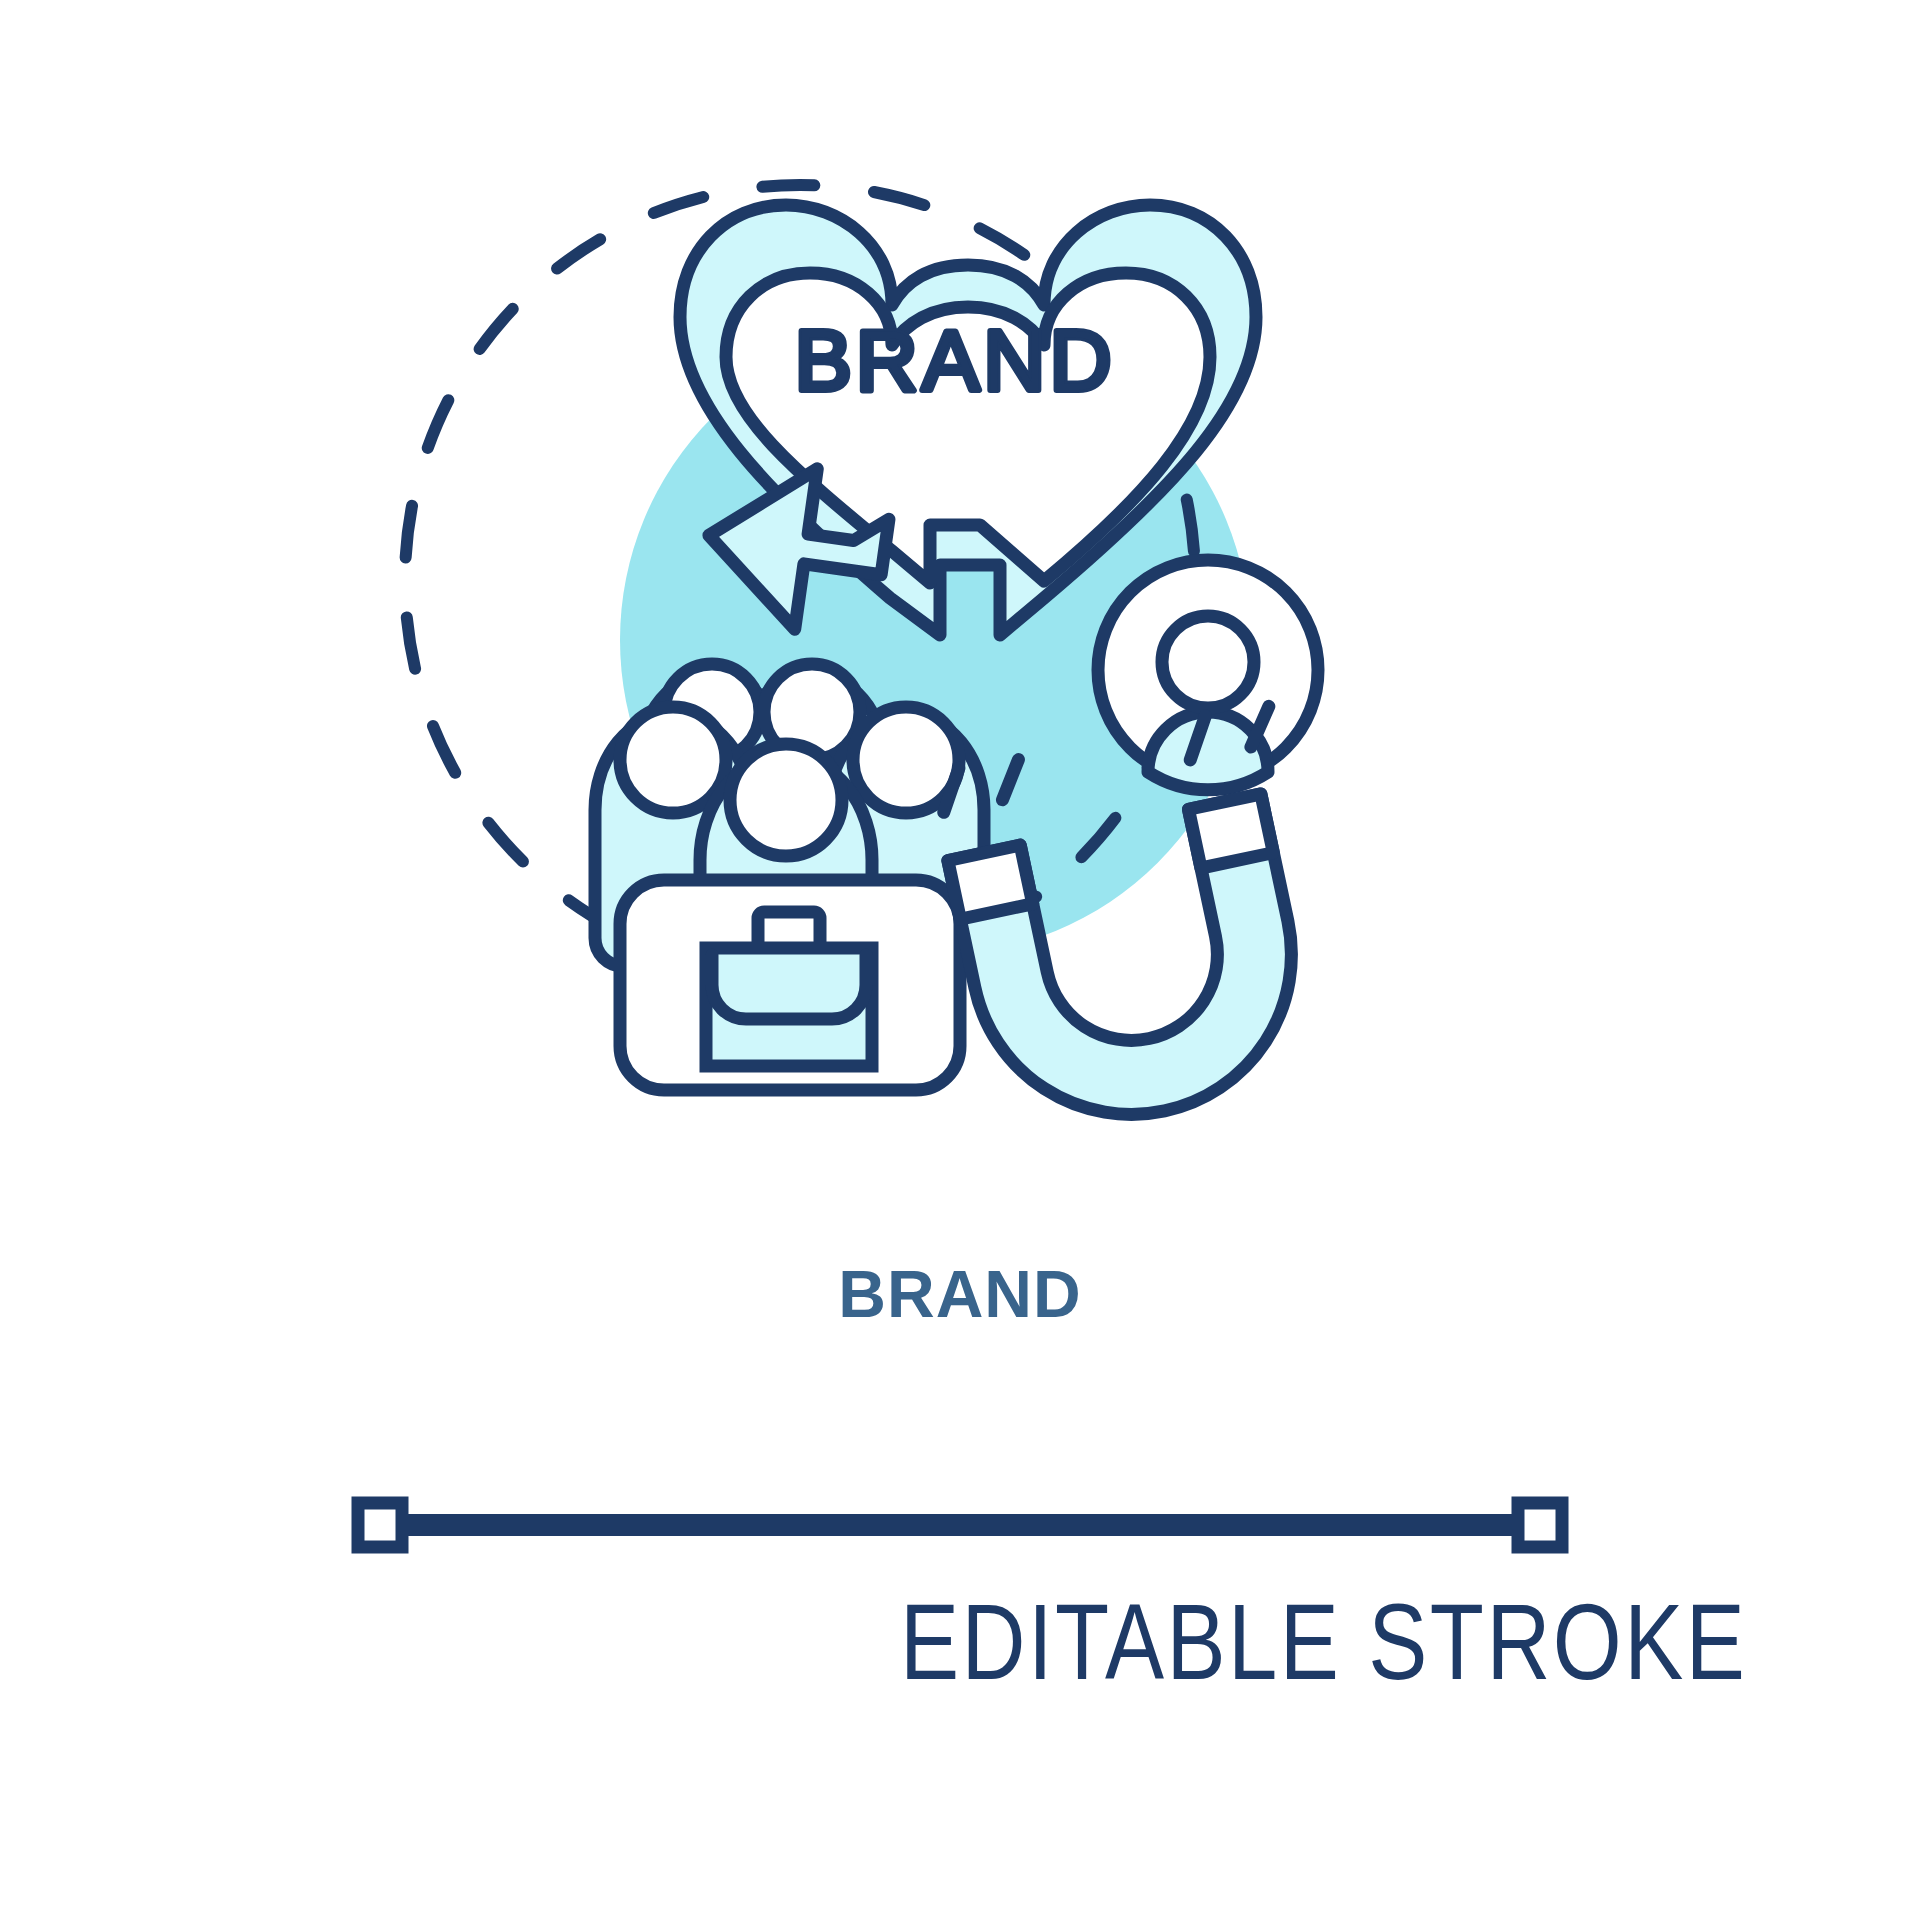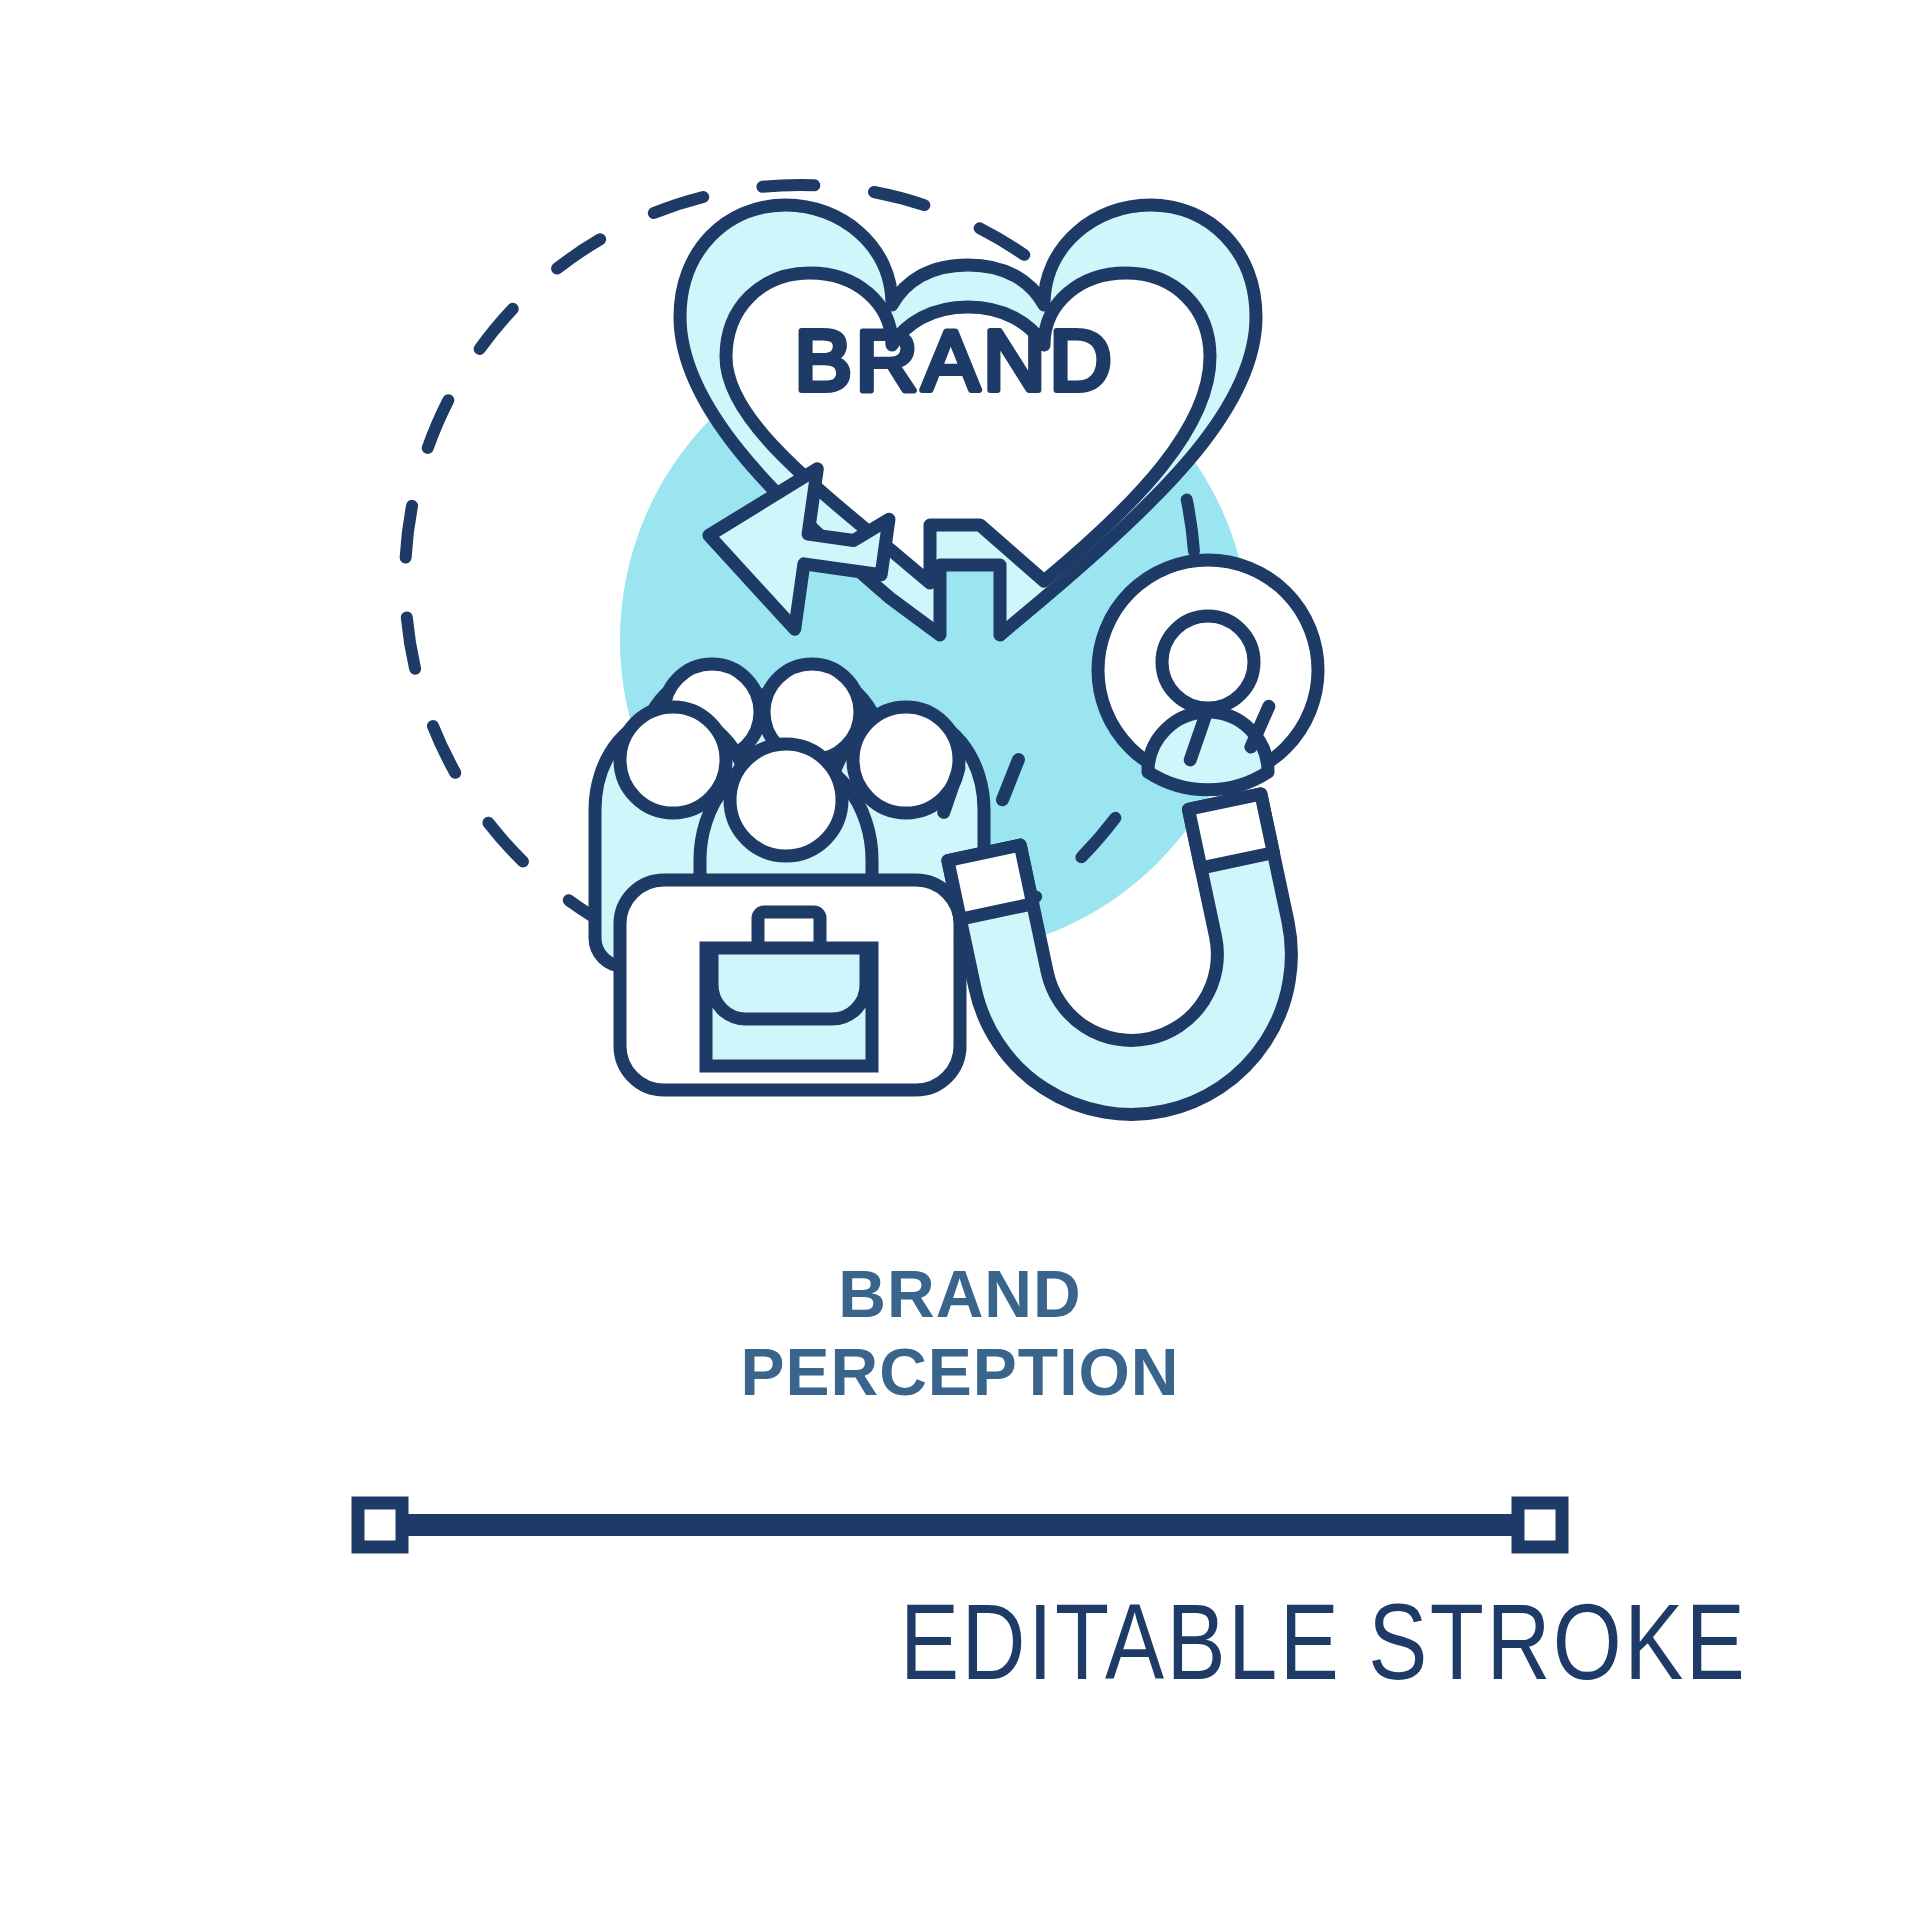--- a/index.html
+++ b/index.html
@@ -181,21 +181,20 @@
           <line x1="1222" y1="778" x2="1246" y2="738"></line>
           <line x1="1284" y1="778" x2="1310" y2="742"></line>
         </g>
       </g>
 
     </svg>
   </div>
 
   <div class="title-block">
     <div class="title-line">BRAND</div>
-    <div class="title-line">PERCEPTION</div>
   </div>
 
   <div class="stroke-block">
     <svg class="stroke-bar" viewBox="0 0 1920 70">
       <line x1="370" y1="35" x2="1550" y2="35" stroke="#1E3A66" stroke-width="22"></line>
       <rect x="358" y="13" width="44" height="44" fill="#FFFFFF" stroke="#1E3A66" stroke-width="13"></rect>
       <rect x="1518" y="13" width="44" height="44" fill="#FFFFFF" stroke="#1E3A66" stroke-width="13"></rect>
     </svg>
     <div class="stroke-label">EDITABLE STROKE</div>
   </div>

